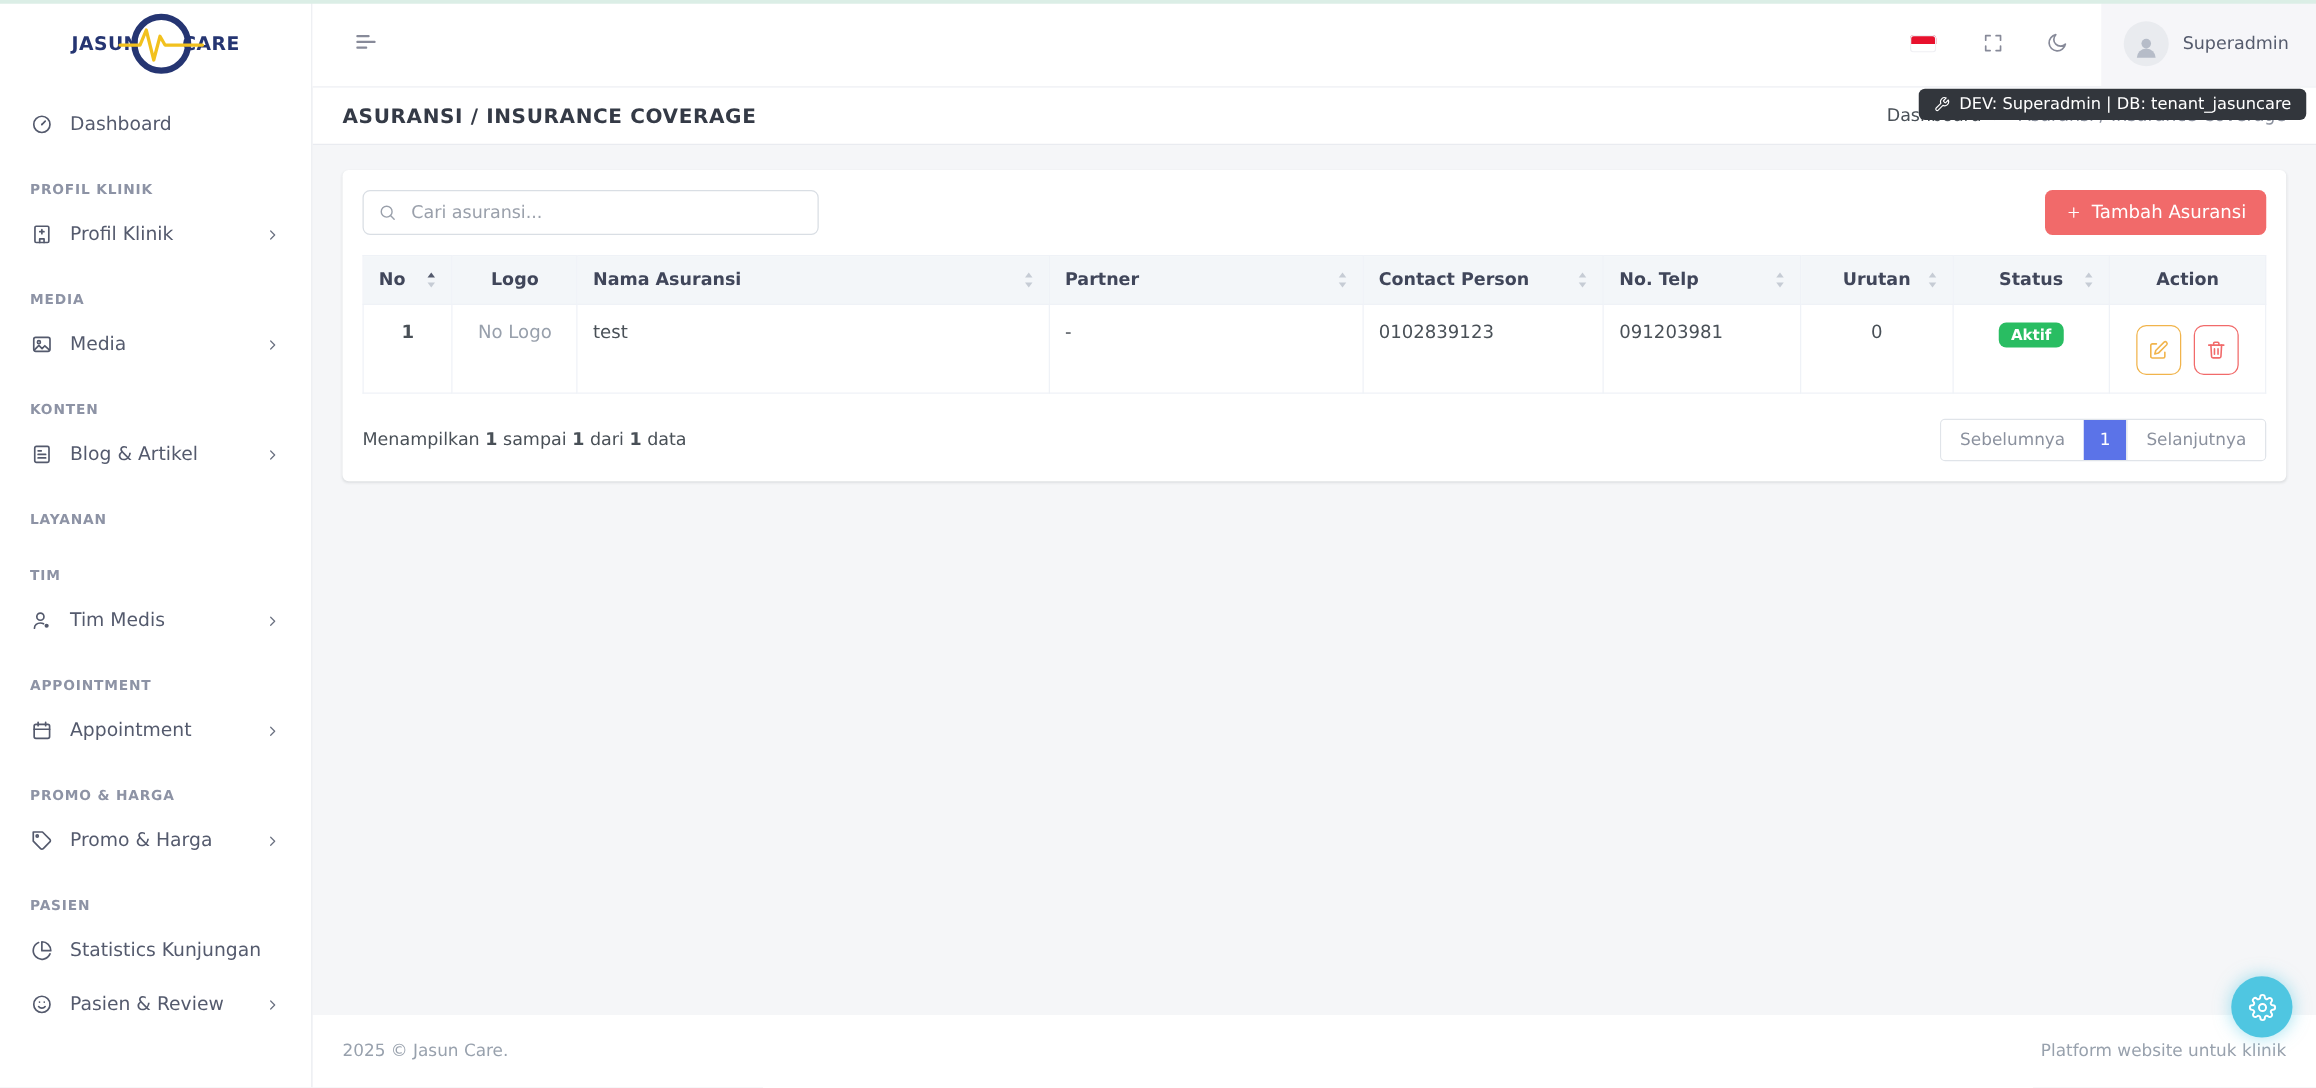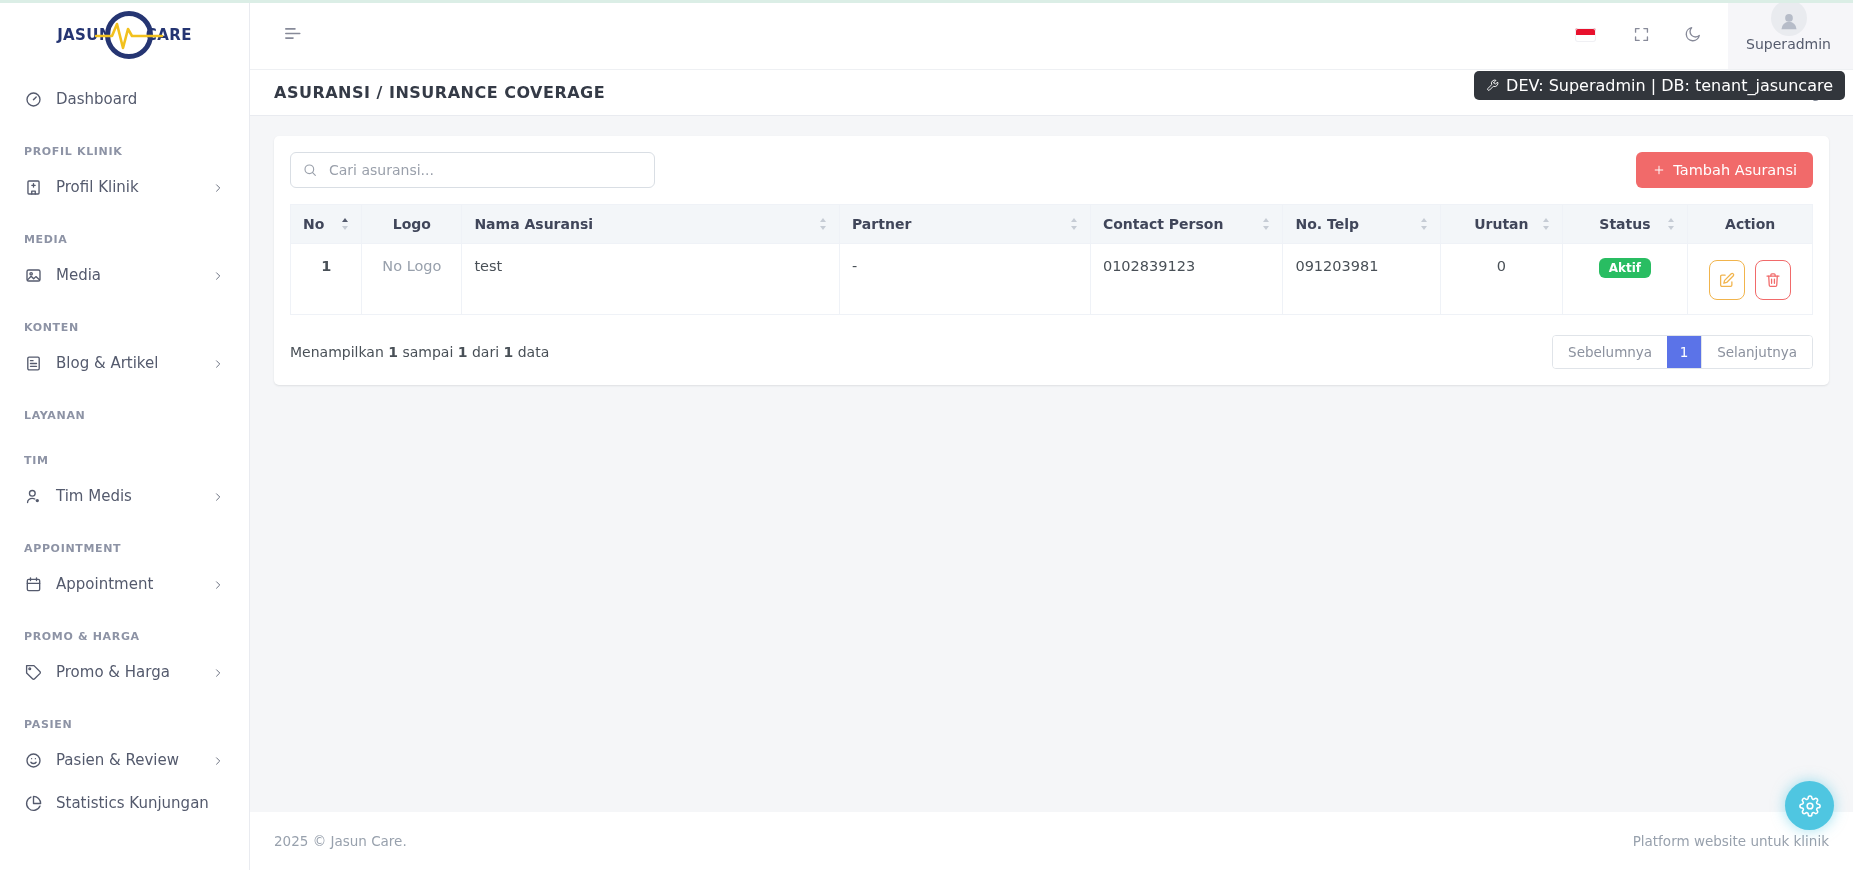--- a/index.html
+++ b/index.html
@@ -29,40 +29,40 @@
           border-bottom:1px solid #eef0f3;display:flex;align-items:center;z-index:6;}
   .menu-btn{margin-left:28px;background:none;border:none;cursor:pointer;color:#878a99;padding:4px;}
   .menu-btn svg{width:23px;height:23px;}
   .topbar-right{margin-left:auto;display:flex;align-items:center;height:100%;}
   .icon-btn{background:none;border:none;cursor:pointer;color:#878a99;padding:6px;margin-right:20px;
             display:flex;align-items:center;}
   .icon-btn svg{width:19px;height:19px;}
   .flag-btn{margin-right:24px;}
   .flag{width:21px;height:14px;border-radius:3px;background:linear-gradient(var(--flag-red) 50%,#fff 50%);
         box-shadow:inset 0 0 0 1px #f0f0f4;}
-  .user-block{height:100%;background:#f6f6f9;display:flex;align-items:center;
-              padding:0 22px 0 18px;cursor:pointer;flex-direction:column;}
+  .user-block{height:100%;background:#f6f6f9;display:flex;align-items:center;gap:11px;
+              padding:0 22px 0 18px;cursor:pointer;}
   .avatar{width:36px;height:36px;border-radius:50%;background:#e9ebef;display:flex;
           align-items:center;justify-content:center;overflow:hidden;}
   .avatar svg{width:22px;height:22px;color:#b6bcc8;margin-top:6px;}
   .user-name{font-size:14px;font-weight:500;color:#555b6d;}
 
   
   .titlebar{position:absolute;left:250px;right:0;top:70px;height:46px;background:#fff;
             border-bottom:1px solid #e9ebf0;display:flex;align-items:center;
             justify-content:space-between;padding:0 24px;z-index:4;}
   .page-title{font-size:16px;font-weight:700;letter-spacing:.5px;color:#343a46;}
   .breadcrumb{display:flex;align-items:center;gap:9px;font-size:14px;}
   .crumb-home{color:#495057;font-weight:500;cursor:pointer;}
   .crumb-sep{color:#b0b6c1;}
   .crumb-current{color:#8b919e;}
 
   
   .dev-tooltip{position:absolute;top:71px;right:8px;background:#32363c;color:#fff;
-               border-radius:5px;padding:5px 12px;font-size:16px;display:flex;
+               border-radius:5px;padding:5px 12px;font-size:13px;display:flex;
                align-items:center;gap:7px;z-index:30;white-space:nowrap;}
   .dev-tooltip svg{width:13px;height:13px;color:#fff;}
 
   
   .content{position:absolute;left:250px;right:0;top:116px;bottom:58px;padding:20px 24px;}
   .card{background:#fff;border-radius:5px;box-shadow:0 1px 2px rgba(56,65,74,.12);padding:16px;}
   .card-top{display:flex;align-items:center;justify-content:space-between;}
   .search-wrap{position:relative;width:365px;}
   .search-wrap svg{position:absolute;left:12px;top:10px;width:16px;height:16px;color:#9aa0ab;}
   .search-input{width:100%;height:36px;border:1px solid #d9dee4;border-radius:6px;
@@ -218,35 +218,35 @@
             <circle cx="7.3" cy="7.3" r="1.1"></circle>
           </svg>
           <span>Promo &amp; Harga</span>
           <svg viewBox="0 0 24 24" fill="none" stroke="currentColor" stroke-width="1.7" stroke-linecap="round" stroke-linejoin="round" class="nav-chevron">
             <polyline points="9.5 6.5 15 12 9.5 17.5"></polyline>
           </svg>
         </a>
         <div class="nav-heading">PASIEN</div>
         <a class="nav-item">
           <svg viewBox="0 0 24 24" fill="none" stroke="currentColor" stroke-width="1.7" stroke-linecap="round" stroke-linejoin="round" class="nav-icon">
+            <path d="M20.2 15.3A8.8 8.8 0 1 1 8.7 3.8"></path>
+            <path d="M21 12A9 9 0 0 0 12 3v9z"></path>
+          </svg>
+          <span>Statistics Kunjungan</span>
+        </a>
+        <a class="nav-item">
+          <svg viewBox="0 0 24 24" fill="none" stroke="currentColor" stroke-width="1.7" stroke-linecap="round" stroke-linejoin="round" class="nav-icon">
             <circle cx="12" cy="12" r="8.2"></circle>
             <path d="M8.7 14.2s1.2 1.6 3.3 1.6 3.3-1.6 3.3-1.6"></path>
             <path d="M9.6 9.7h.01M14.4 9.7h.01"></path>
           </svg>
           <span>Pasien &amp; Review</span>
           <svg viewBox="0 0 24 24" fill="none" stroke="currentColor" stroke-width="1.7" stroke-linecap="round" stroke-linejoin="round" class="nav-chevron">
             <polyline points="9.5 6.5 15 12 9.5 17.5"></polyline>
           </svg>
-        </a>
-        <a class="nav-item">
-          <svg viewBox="0 0 24 24" fill="none" stroke="currentColor" stroke-width="1.7" stroke-linecap="round" stroke-linejoin="round" class="nav-icon">
-            <path d="M20.2 15.3A8.8 8.8 0 1 1 8.7 3.8"></path>
-            <path d="M21 12A9 9 0 0 0 12 3v9z"></path>
-          </svg>
-          <span>Statistics Kunjungan</span>
         </a>
       </nav>
   </aside>
 
   <header class="topbar">
     <button class="menu-btn"><svg viewBox="0 0 24 24" fill="none" stroke="currentColor" stroke-width="1.7" stroke-linecap="round" stroke-linejoin="round">
           <path d="M4 7.2h9.5M4 12h14.5M4 16.8h7.5"></path>
         </svg></button>
     <div class="topbar-right">
       <button class="icon-btn flag-btn">

